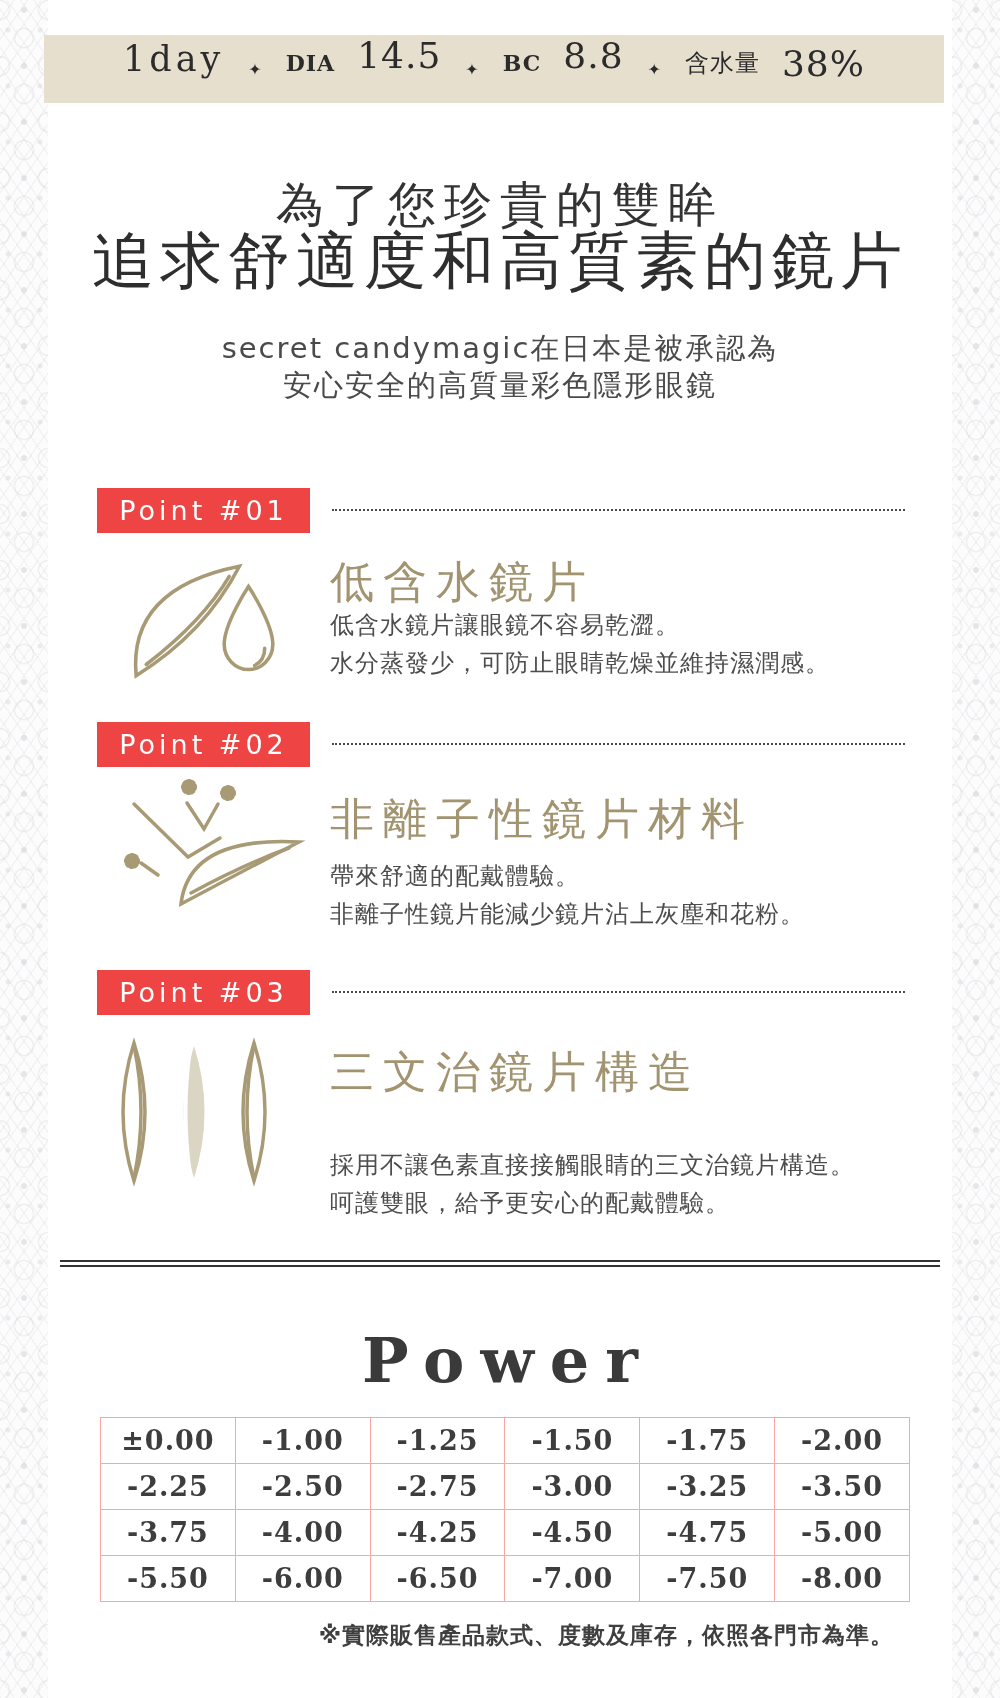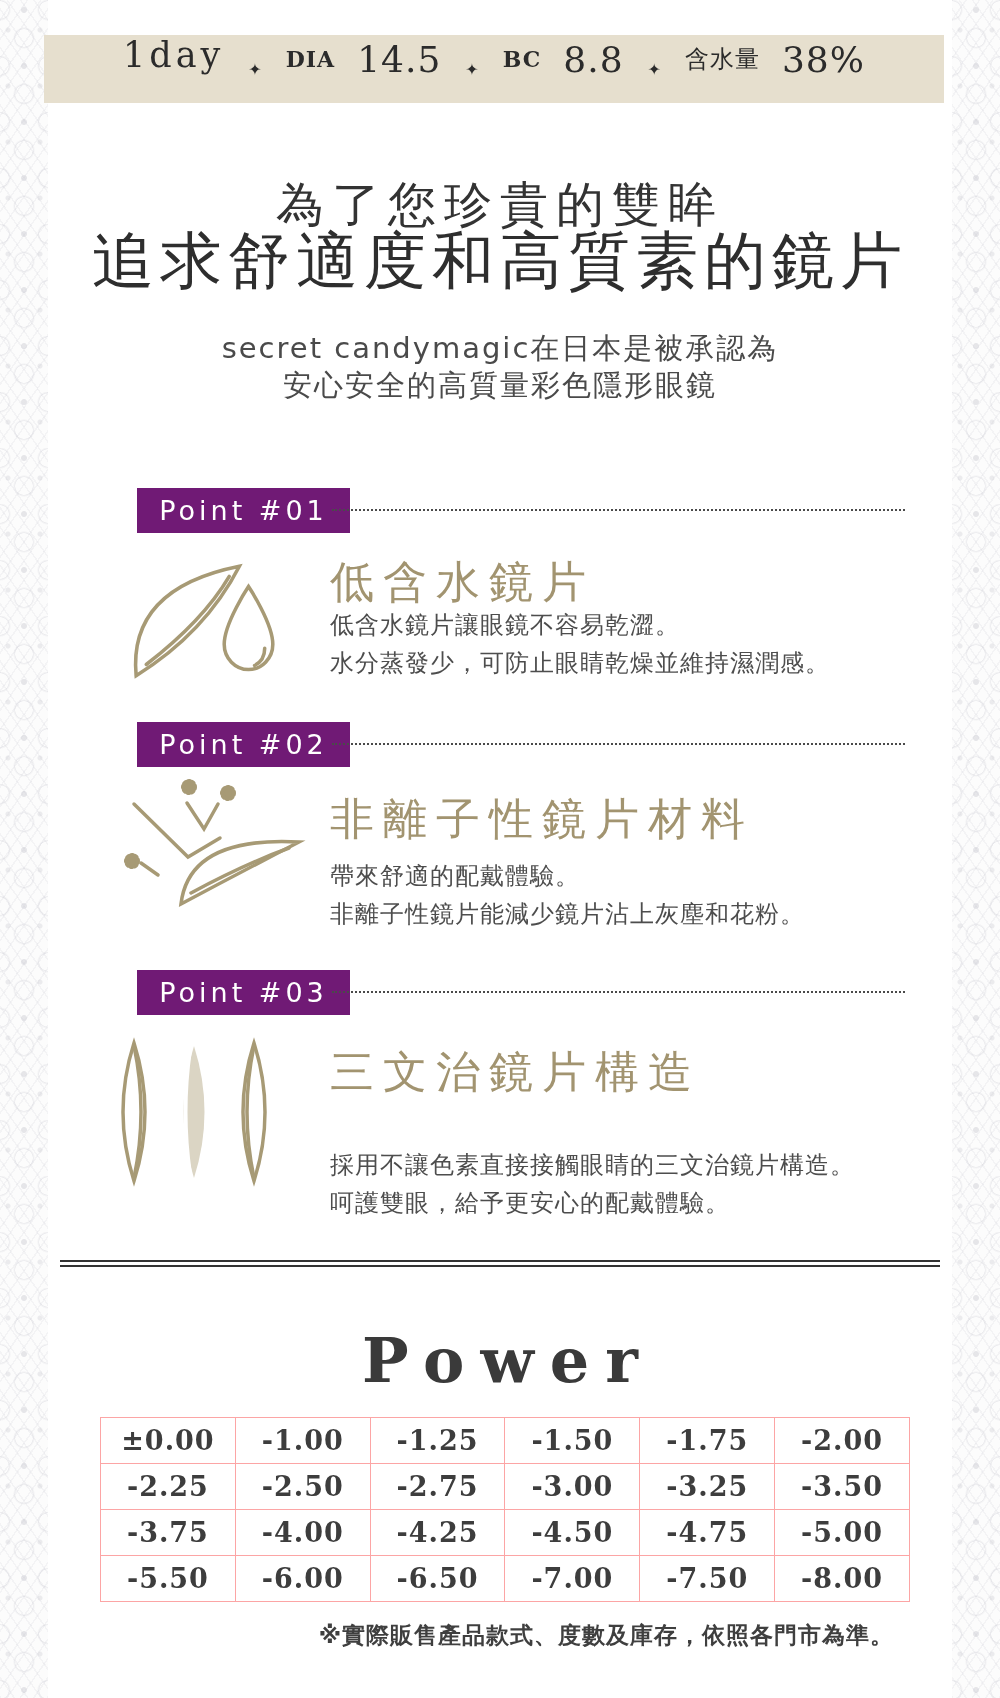--- a/index.html
+++ b/index.html
@@ -26,21 +26,21 @@
     background-size:48px 56px,48px 56px,48px 56px,48px 56px,48px 56px,48px 56px,auto,auto;
   }
   .lace-left{left:0;} .lace-right{right:0;}
 
   
   .banner {
     position:absolute; left:44px; top:35px; width:900px; height:68px;
     background:#e6dfce; color:#2b2b2b;
     display:flex; align-items:baseline; justify-content:center;
   }
-  .banner .grp { display:flex; align-items:center; gap:22px; }
+  .banner .grp { display:flex; align-items:flex-end; gap:22px; }
   .b-duration { font-family:"DejaVu Serif","Liberation Serif",serif; font-size:35px; letter-spacing:4px; font-weight:500; }
   .b-label { font-family:"DejaVu Serif","Liberation Serif",serif; font-size:22px; font-weight:700; letter-spacing:1px; }
   .b-value { font-family:"DejaVu Serif","Liberation Serif",serif; font-size:36px; font-weight:500; letter-spacing:1px; }
   .b-cjk { font-size:24px; font-weight:400; letter-spacing:1px; align-self:center; }
   .b-sep { font-size:16px; margin:0 24px; align-self:center; }
 
   
   .intro-small {
     position:absolute; top:180px; left:0; width:100%; text-align:center;
     font-family:"DejaVu Serif","Liberation Serif",serif;
@@ -53,23 +53,23 @@
   }
   .intro-sub {
     position:absolute; left:0; width:100%; text-align:center;
     font-size:29px; line-height:1; letter-spacing:2px; color:#4a4a4a;
   }
   .sub1{top:334px;} .sub2{top:371px;}
 
   
   .badge {
     position:absolute; left:97px; width:213px; height:45px;
-    background:#701a75; color:#ffffff;
+    background:#ef4444; color:#ffffff;
     display:flex; align-items:center; justify-content:center;
-    font-size:27px; letter-spacing:4px; font-weight:400;margin-left:40px;
+    font-size:27px; letter-spacing:4px; font-weight:400;
   }
   .badge-1{top:488px;} .badge-2{top:722px;} .badge-3{top:970px;}
   .dotline { position:absolute; left:332px; width:573px; height:0; border-top:2px dotted #4a4a4a; }
   .dot-1{top:509px;} .dot-2{top:743px;} .dot-3{top:991px;}
 
   
   .icon-box { position:absolute; }
   .icon-box svg { display:block; width:100%; height:100%; }
   .icon-1{left:126px; top:556px; width:162px; height:132px;}
   .icon-2{left:95px;  top:770px; width:212px; height:142px;}

